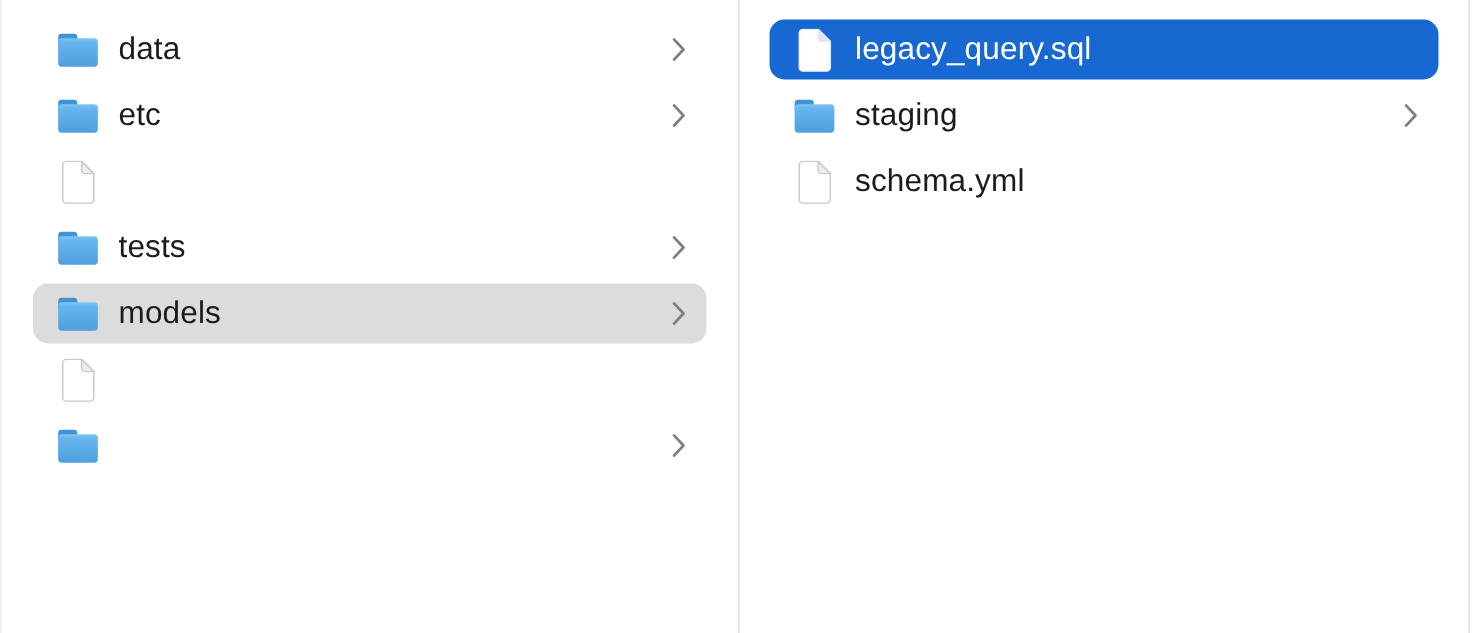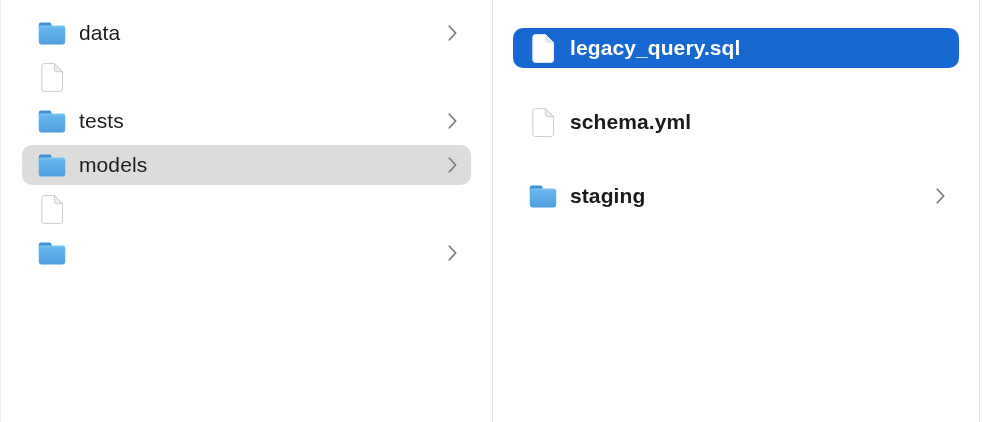--- a/index.html
+++ b/index.html
@@ -39,21 +39,21 @@
   .row{
     height:40px;
     margin:2px 21px;
     border-radius:10px;
     display:flex;
     align-items:center;
     padding:0 13px 0 15px;
     flex:0 0 auto;
     cursor:default;
   }
-  .col-1 .row{margin:17px 20px;font-weight:bold;}
+  .col-1 .row{margin:2px 20px;}
   .row.sel-active{background:var(--selection-active);}
   .row.sel-inactive{background:var(--selection-inactive);}
   .icon{
     width:30px;
     display:flex;
     align-items:center;
     justify-content:center;
     margin-right:12px;
     flex:0 0 auto;
   }
@@ -98,20 +98,42 @@
     </span>
     <span class="label">data</span>
     <span class="chevron" style="visibility: visible;">
       <svg viewBox="0 0 12 20" width="11" height="18" aria-hidden="true">
         <path d="M2.5 2.5 L9.5 10 L2.5 17.5" fill="none" stroke="var(--chevron)" stroke-width="2" stroke-linecap="round" stroke-linejoin="round"></path>
       </svg>
     </span>
   </div>
       <div class="row">
     <span class="icon">
+      <svg class="folder-svg" viewBox="0 0 34 28" width="30" height="25" aria-hidden="true">
+        <defs>
+          <linearGradient id="fbody" x1="0" y1="0" x2="0" y2="1">
+            <stop offset="0" stop-color="#7ec6f4"></stop>
+            <stop offset="0.14" stop-color="#66b5ec"></stop>
+            <stop offset="1" stop-color="#4f9fdf"></stop>
+          </linearGradient>
+        </defs>
+        <rect x="2" y="1.5" width="14.5" height="10" rx="2.6" fill="#4292d8"></rect>
+        <rect x="2" y="5" width="30" height="21.5" rx="2.8" fill="url(#fbody)"></rect>
+      </svg>
+
+    </span>
+    <span class="label">etc</span>
+    <span class="chevron" style="visibility: visible;">
+      <svg viewBox="0 0 12 20" width="11" height="18" aria-hidden="true">
+        <path d="M2.5 2.5 L9.5 10 L2.5 17.5" fill="none" stroke="var(--chevron)" stroke-width="2" stroke-linecap="round" stroke-linejoin="round"></path>
+      </svg>
+    </span>
+  </div>
+      <div class="row">
+    <span class="icon">
 
       <svg class="doc-svg" viewBox="0 0 25 30" width="24" height="29" aria-hidden="true">
         <path class="doc-page" d="M4.4 0.5 H15 L23.5 9 V27 A2.5 2.5 0 0 1 21 29.5 H4.4 A2.5 2.5 0 0 1 1.9 27 V3 A2.5 2.5 0 0 1 4.4 0.5 Z"></path>
         <path class="doc-fold" d="M15 0.5 V6.5 A2.5 2.5 0 0 0 17.5 9 H23.5 Z"></path>
       </svg>
     </span>
     <span class="chevron" style="visibility: hidden;">
       <svg viewBox="0 0 12 20" width="11" height="18" aria-hidden="true">
         <path d="M2.5 2.5 L9.5 10 L2.5 17.5" fill="none" stroke="var(--chevron)" stroke-width="2" stroke-linecap="round" stroke-linejoin="round"></path>
       </svg>
@@ -208,50 +230,50 @@
     </span>
     <span class="label">legacy_query.sql</span>
     <span class="chevron" style="visibility: hidden;">
       <svg viewBox="0 0 12 20" width="11" height="18" aria-hidden="true">
         <path d="M2.5 2.5 L9.5 10 L2.5 17.5" fill="none" stroke="var(--chevron)" stroke-width="2" stroke-linecap="round" stroke-linejoin="round"></path>
       </svg>
     </span>
   </div>
       <div class="row">
     <span class="icon">
+      <svg class="folder-svg" viewBox="0 0 34 28" width="30" height="25" aria-hidden="true">
+        <defs>
+          <linearGradient id="fbody" x1="0" y1="0" x2="0" y2="1">
+            <stop offset="0" stop-color="#7ec6f4"></stop>
+            <stop offset="0.14" stop-color="#66b5ec"></stop>
+            <stop offset="1" stop-color="#4f9fdf"></stop>
+          </linearGradient>
+        </defs>
+        <rect x="2" y="1.5" width="14.5" height="10" rx="2.6" fill="#4292d8"></rect>
+        <rect x="2" y="5" width="30" height="21.5" rx="2.8" fill="url(#fbody)"></rect>
+      </svg>
+
+    </span>
+    <span class="label">staging</span>
+    <span class="chevron" style="visibility: visible;">
+      <svg viewBox="0 0 12 20" width="11" height="18" aria-hidden="true">
+        <path d="M2.5 2.5 L9.5 10 L2.5 17.5" fill="none" stroke="var(--chevron)" stroke-width="2" stroke-linecap="round" stroke-linejoin="round"></path>
+      </svg>
+    </span>
+  </div>
+      <div class="row">
+    <span class="icon">
 
       <svg class="doc-svg" viewBox="0 0 25 30" width="24" height="29" aria-hidden="true">
         <path class="doc-page" d="M4.4 0.5 H15 L23.5 9 V27 A2.5 2.5 0 0 1 21 29.5 H4.4 A2.5 2.5 0 0 1 1.9 27 V3 A2.5 2.5 0 0 1 4.4 0.5 Z"></path>
         <path class="doc-fold" d="M15 0.5 V6.5 A2.5 2.5 0 0 0 17.5 9 H23.5 Z"></path>
       </svg>
     </span>
     <span class="label">schema.yml</span>
     <span class="chevron" style="visibility: hidden;">
-      <svg viewBox="0 0 12 20" width="11" height="18" aria-hidden="true">
-        <path d="M2.5 2.5 L9.5 10 L2.5 17.5" fill="none" stroke="var(--chevron)" stroke-width="2" stroke-linecap="round" stroke-linejoin="round"></path>
-      </svg>
-    </span>
-  </div>
-      <div class="row">
-    <span class="icon">
-      <svg class="folder-svg" viewBox="0 0 34 28" width="30" height="25" aria-hidden="true">
-        <defs>
-          <linearGradient id="fbody" x1="0" y1="0" x2="0" y2="1">
-            <stop offset="0" stop-color="#7ec6f4"></stop>
-            <stop offset="0.14" stop-color="#66b5ec"></stop>
-            <stop offset="1" stop-color="#4f9fdf"></stop>
-          </linearGradient>
-        </defs>
-        <rect x="2" y="1.5" width="14.5" height="10" rx="2.6" fill="#4292d8"></rect>
-        <rect x="2" y="5" width="30" height="21.5" rx="2.8" fill="url(#fbody)"></rect>
-      </svg>
-
-    </span>
-    <span class="label">staging</span>
-    <span class="chevron" style="visibility: visible;">
       <svg viewBox="0 0 12 20" width="11" height="18" aria-hidden="true">
         <path d="M2.5 2.5 L9.5 10 L2.5 17.5" fill="none" stroke="var(--chevron)" stroke-width="2" stroke-linecap="round" stroke-linejoin="round"></path>
       </svg>
     </span>
   </div>
     </div>
   <div class="column-sliver"></div>
 </div>
 
 </body></html>

